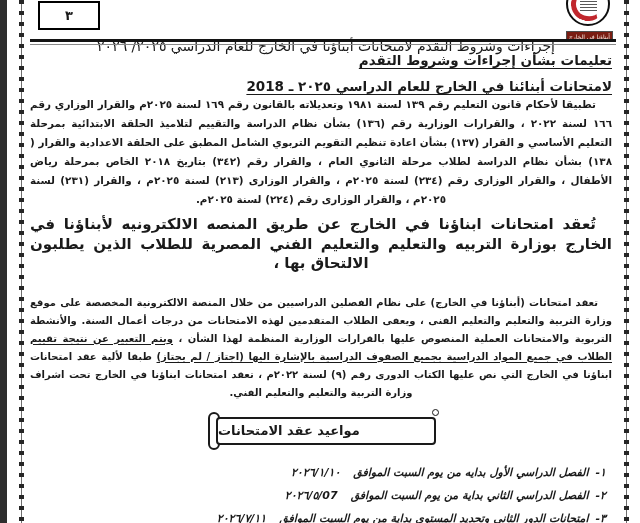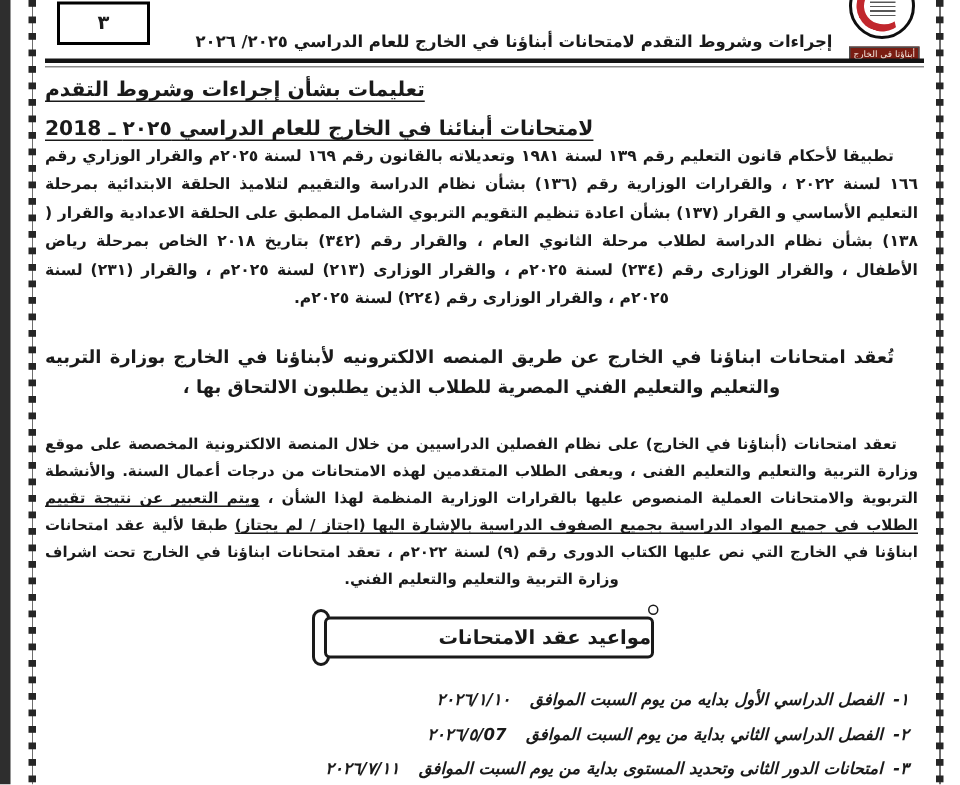--- a/index.html
+++ b/index.html
@@ -45,57 +45,57 @@
     opacity:.85;
   }
   .logo-label{
     position:absolute;top:31px;right:27px;min-width:46px;height:11px;
     background:#7a1d12;border:1px solid #4c4c4c;color:#f4e9e0;
     font-size:6px;line-height:10px;text-align:center;padding:0 2px;box-sizing:border-box;
     direction:rtl;white-space:nowrap;
   }
 
   .running-title{
-    position:absolute;top:21px;right:85px;direction:rtl;
-    font-size:11px;font-weight:bold;white-space:nowrap;
+    position:absolute;top:38px;right:85px;direction:rtl;
+    font-size:14px;font-weight:normal;white-space:nowrap;
   }
   .header-rule{position:absolute;top:39px;left:30px;right:24px;}
   .header-rule .thick{height:2.5px;background:#141414;}
   .header-rule .thin{height:1px;background:#8a8a8a;margin-top:2px;}
 
   
   .content{
     position:absolute;left:30px;right:28px;top:46px;direction:rtl;
   }
   .doc-title{
-    text-align:left;font-size:13.5px;font-weight:bold;margin:6px 0 0 0;
+    text-align:right;font-size:13.5px;font-weight:bold;margin:6px 0 0 0;
     text-decoration:underline;text-underline-offset:3px;line-height:17px;
   }
   .doc-title.second{margin-top:9px;}
 
   p{margin:0;}
   .p-legal{
     font-size:10.4px;font-weight:bold;line-height:19px;
     text-align:justify;text-align-last:center;text-indent:16px;
   }
   .p-platform{
-    margin-top:20px;font-size:12px;font-weight:bold;line-height:19.5px;
+    margin-top:6px;font-size:15px;font-weight:bold;line-height:19.5px;
     text-align:justify;text-align-last:center;text-indent:16px;
   }
   .p-system{
     margin-top:20px;font-size:10px;font-weight:bold;line-height:18px;
     text-align:justify;text-align-last:center;text-indent:14px;
   }
   .p-system .u{text-decoration:underline;text-underline-offset:2px;}
 
   
   .banner-wrap{margin:13px auto 0 auto;width:230px;position:relative;height:32px;}
   .banner-box{
     position:absolute;inset:2px 0 2px 10px;border:2px solid #1a1a1a;border-radius:4px;
-    background:#fff;display:flex;align-items:center;justify-content:flex-start;
+    background:#fff;display:flex;align-items:center;justify-content:flex-end;
     font-size:13px;font-weight:bold;
   }
   .banner-roll{
     position:absolute;left:2px;top:-3px;bottom:-3px;width:12px;
     border:2px solid #1a1a1a;border-radius:6px;background:#fff;box-sizing:border-box;
   }
   .banner-curl{
     position:absolute;right:-3px;top:-6px;width:7px;height:7px;border-radius:50%;
     border:1.5px solid #1a1a1a;background:#fff;box-sizing:border-box;
   }

